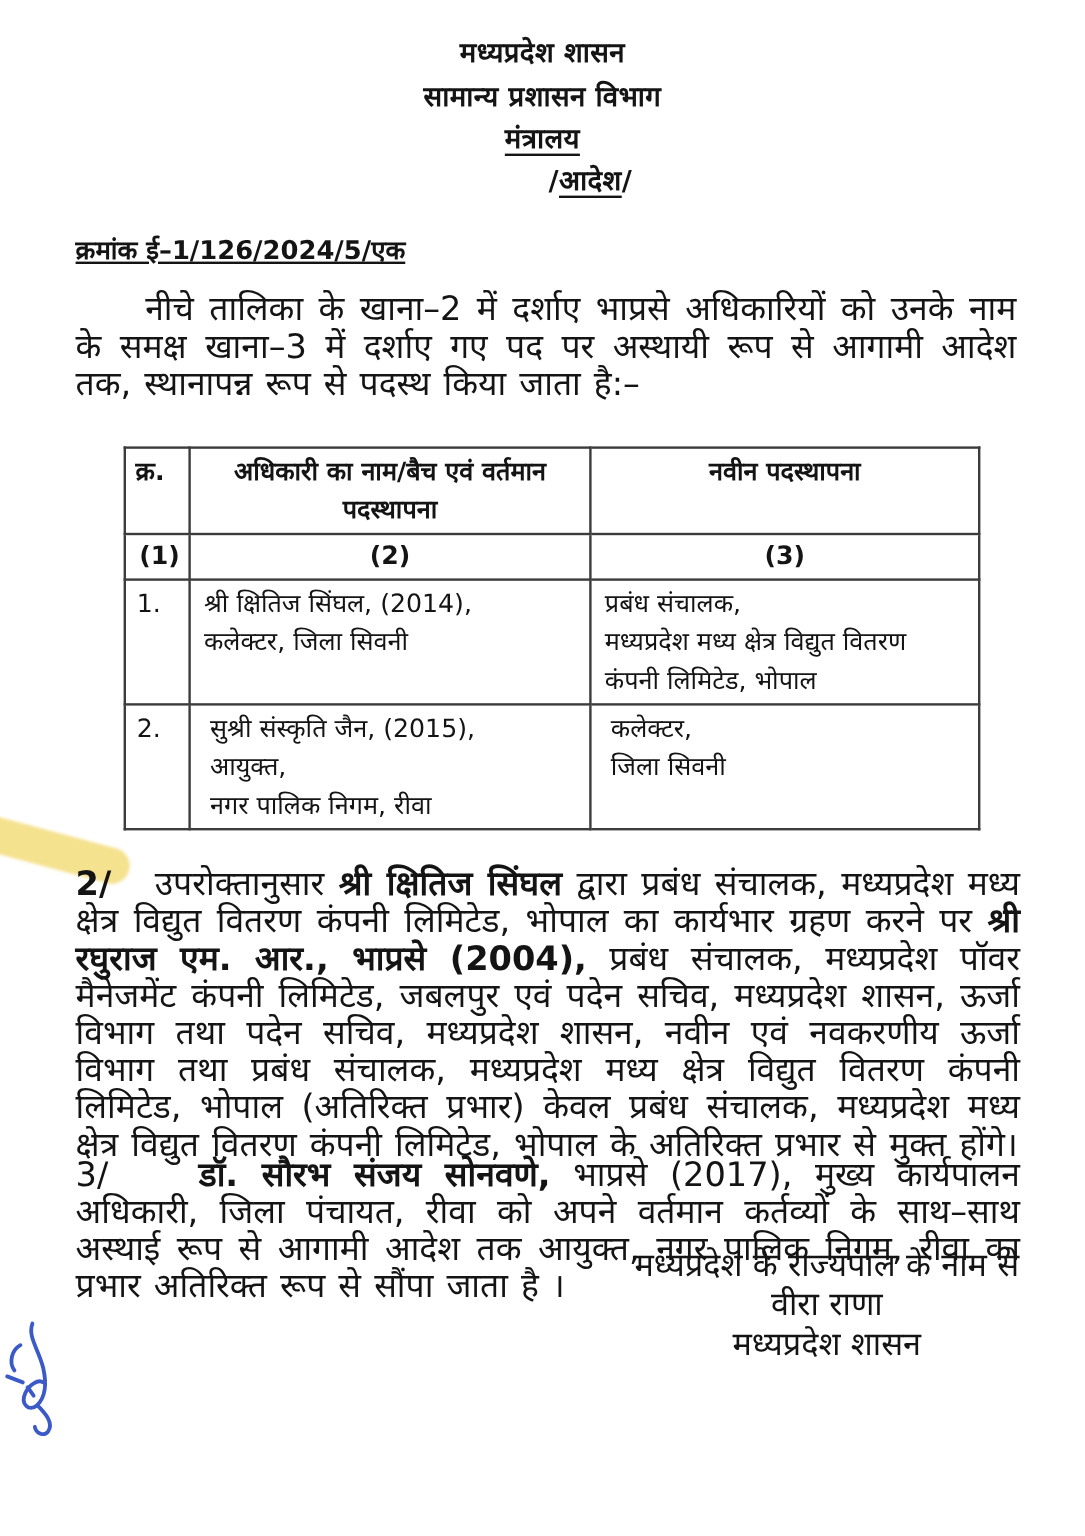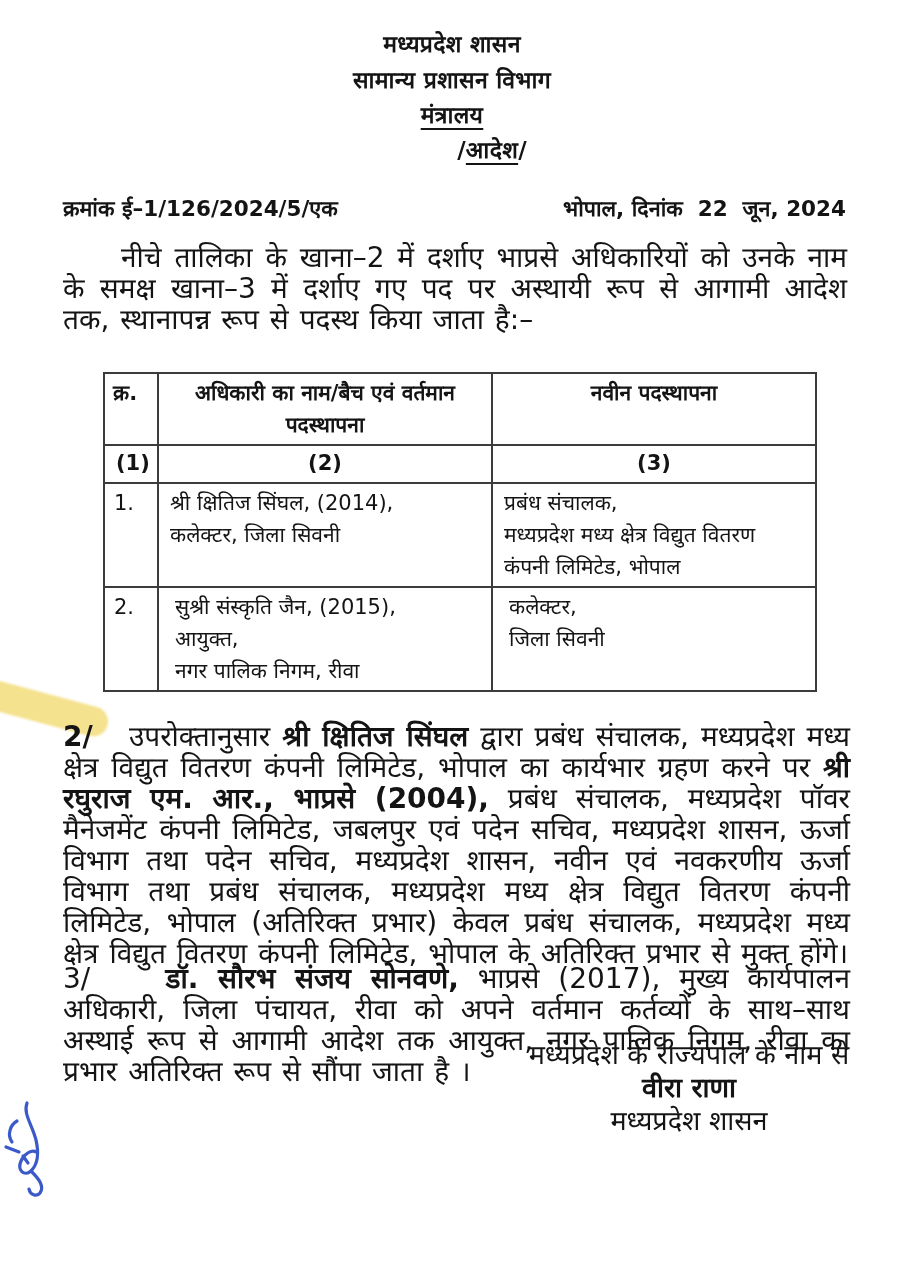--- a/index.html
+++ b/index.html
@@ -10,21 +10,21 @@
     color:#141414;
   }
   .abs { position:absolute; }
 
   
   .hdr-line { left:0; width:100%; text-align:center; font-weight:700; font-size:23px; letter-spacing:.3px; }
   .underlined { text-decoration:underline; text-underline-offset:5px; text-decoration-thickness:2px; }
 
   
   .ref-row { left:63px; width:783px; top:193px; display:flex; justify-content:space-between; align-items:baseline; }
-  .ref-no { font-size:21.5px; font-weight:600; white-space:pre; }
+  .ref-no { font-size:21.5px; font-weight:600; white-space:pre;text-decoration:underline; }
   .ref-date { font-size:21.5px; font-weight:600; white-space:pre; }
 
   
   .para { font-size:28px; line-height:31px; text-align:justify; white-space:pre-wrap; word-spacing:2px; }
   .intro { left:63px; top:242px; width:784px; text-indent:58px; }
   .para2 { left:63px; top:721px; width:787px; z-index:2; }
   .para3 { left:63px; top:963px; width:787px; }
   .seg-b { font-weight:700; }
 
   
@@ -35,21 +35,21 @@
   .doc-table .hdr td.c1 { text-align:left; padding-left:8px; }
   .doc-table .num td { font-weight:700; text-align:center; height:38px; padding-top:1px; padding-bottom:1px; line-height:32px; }
   .doc-table .r1 td { height:101px; }
   .doc-table .r2 td { height:103px;padding-left:16px; }
   .doc-table td.c1 { padding-left:9px; padding-right:8px; }
   .cell-bold { font-weight:400; }
   .cell-line { white-space:pre-wrap; }
 
   
   .sig { left:515px; top:1038px; width:348px; text-align:center; font-size:27px; line-height:33px; }
-  .sig .sig-name { font-weight:700; }
+  .sig .sig-name { font-weight:400; }
 
   
   .highlight-swipe {
     left:-32px; top:692px; width:142px; height:30px;
     border-radius:16px; transform:rotate(15deg);
     filter:blur(1.2px); opacity:.85; z-index:1;
   }
   .pen-scribble { left:2px; top:1096px; z-index:3; }
 </style>
 </head>
@@ -57,21 +57,20 @@
 
 <div class="abs highlight-swipe" style="background-color: rgb(243, 221, 124);"></div>
 
 <div class="abs hdr-line" style="top:27px;">मध्यप्रदेश शासन</div>
 <div class="abs hdr-line" style="top:63px;">सामान्य प्रशासन विभाग</div>
 <div class="abs hdr-line" style="top:98px;"><span class="underlined">मंत्रालय</span></div>
 <div class="abs hdr-line" style="top:133px;margin-left:40px;"><span>/</span><span class="underlined">आदेश</span><span>/</span></div>
 
 <div class="abs ref-row">
   <span class="ref-no">क्रमांक ई–1/126/2024/5/एक</span>
-  <span class="ref-date">भोपाल, दिनांक  22  जून, 2024</span>
 </div>
 
 <div class="abs para intro">नीचे तालिका के खाना–2 में दर्शाए भाप्रसे अधिकारियों को उनके नाम के समक्ष खाना–3 में दर्शाए गए पद पर अस्थायी रूप से आगामी आदेश तक, स्थानापन्न रूप से पदस्थ किया जाता है:–</div>
 
 <div class="abs tbl-wrap">
   <table class="doc-table">
     <colgroup>
         <col style="width:54px">
         <col style="width:334px">
         <col style="width:324px">

